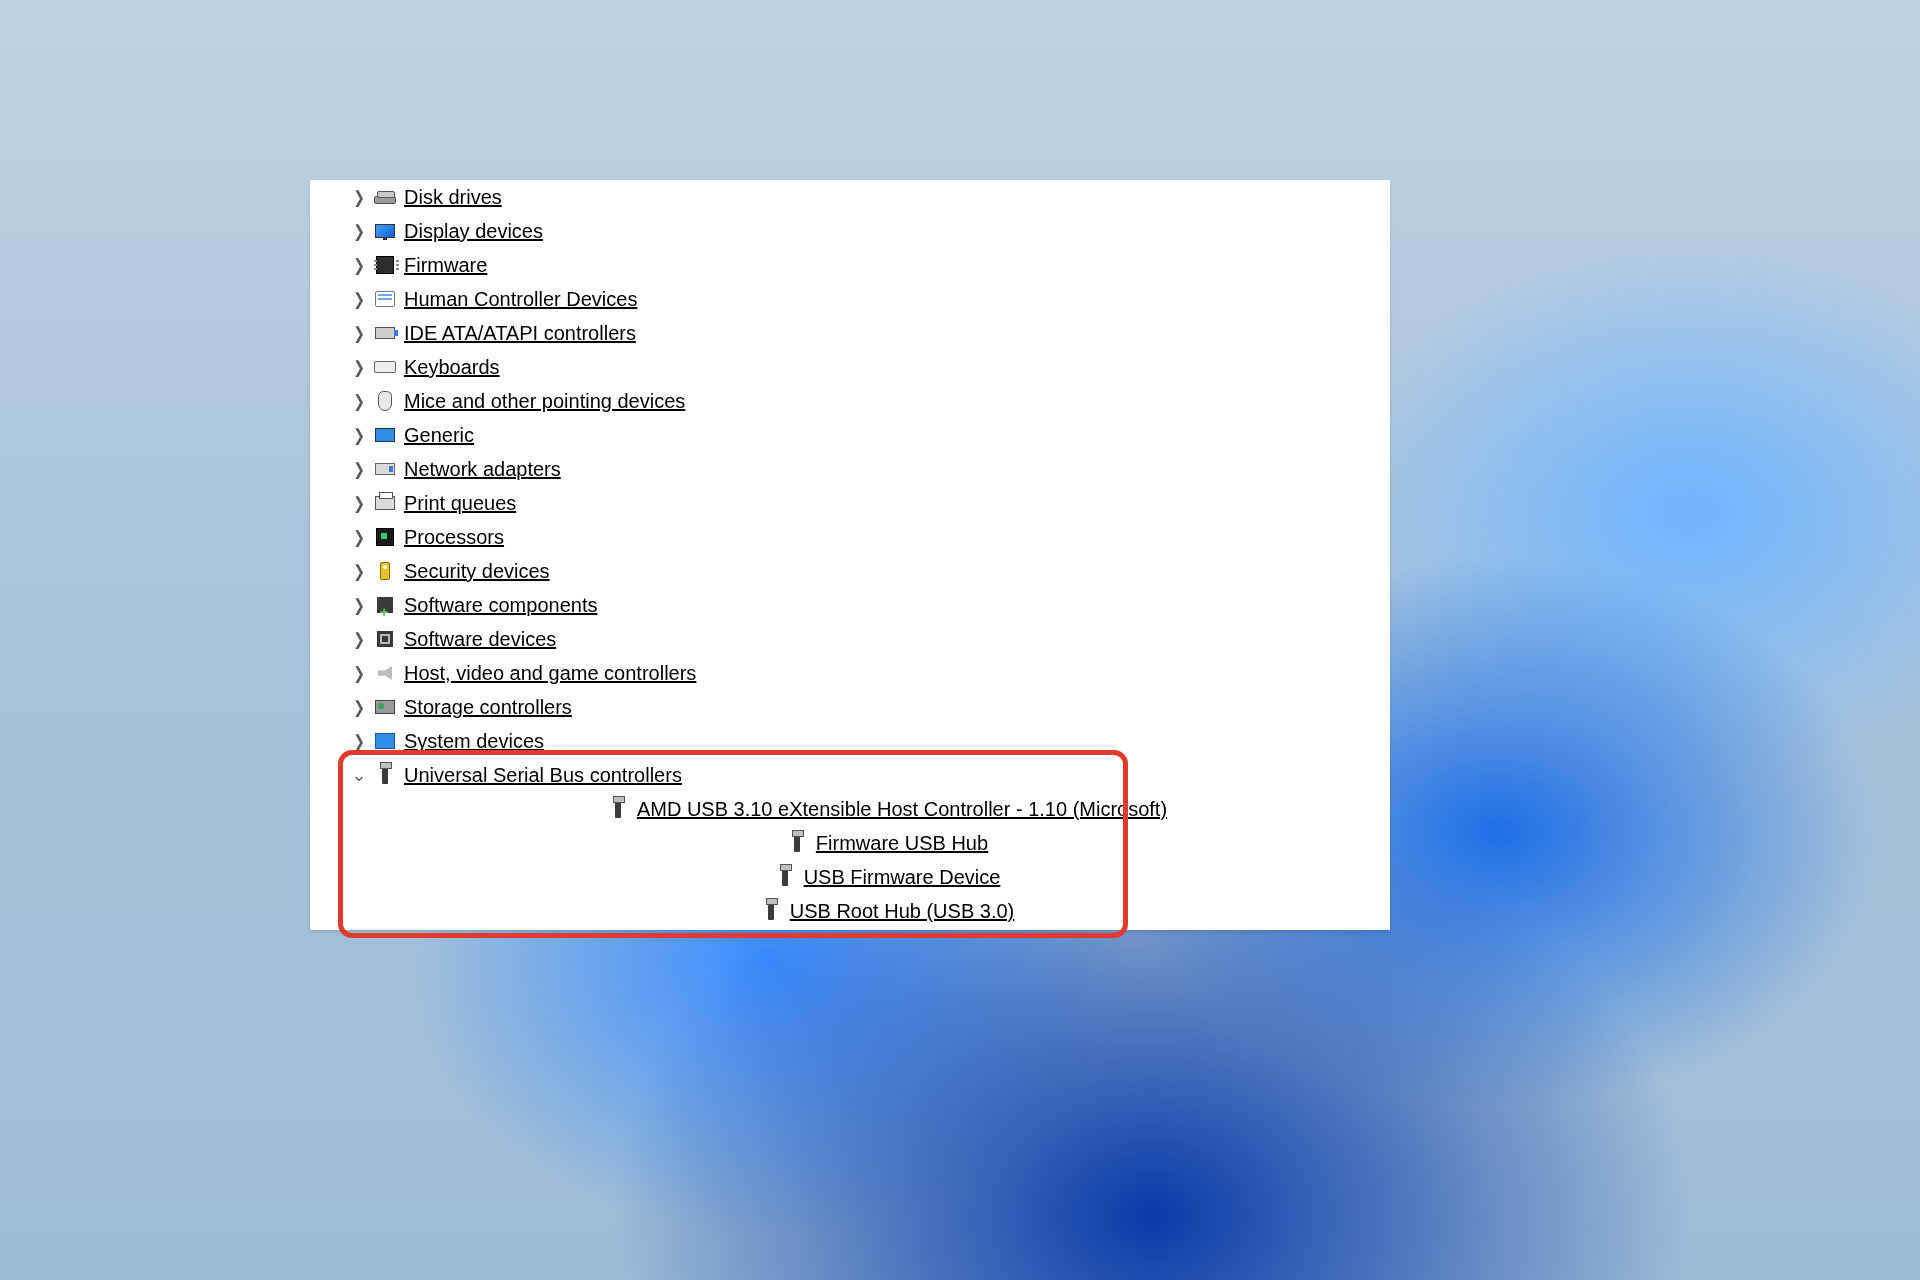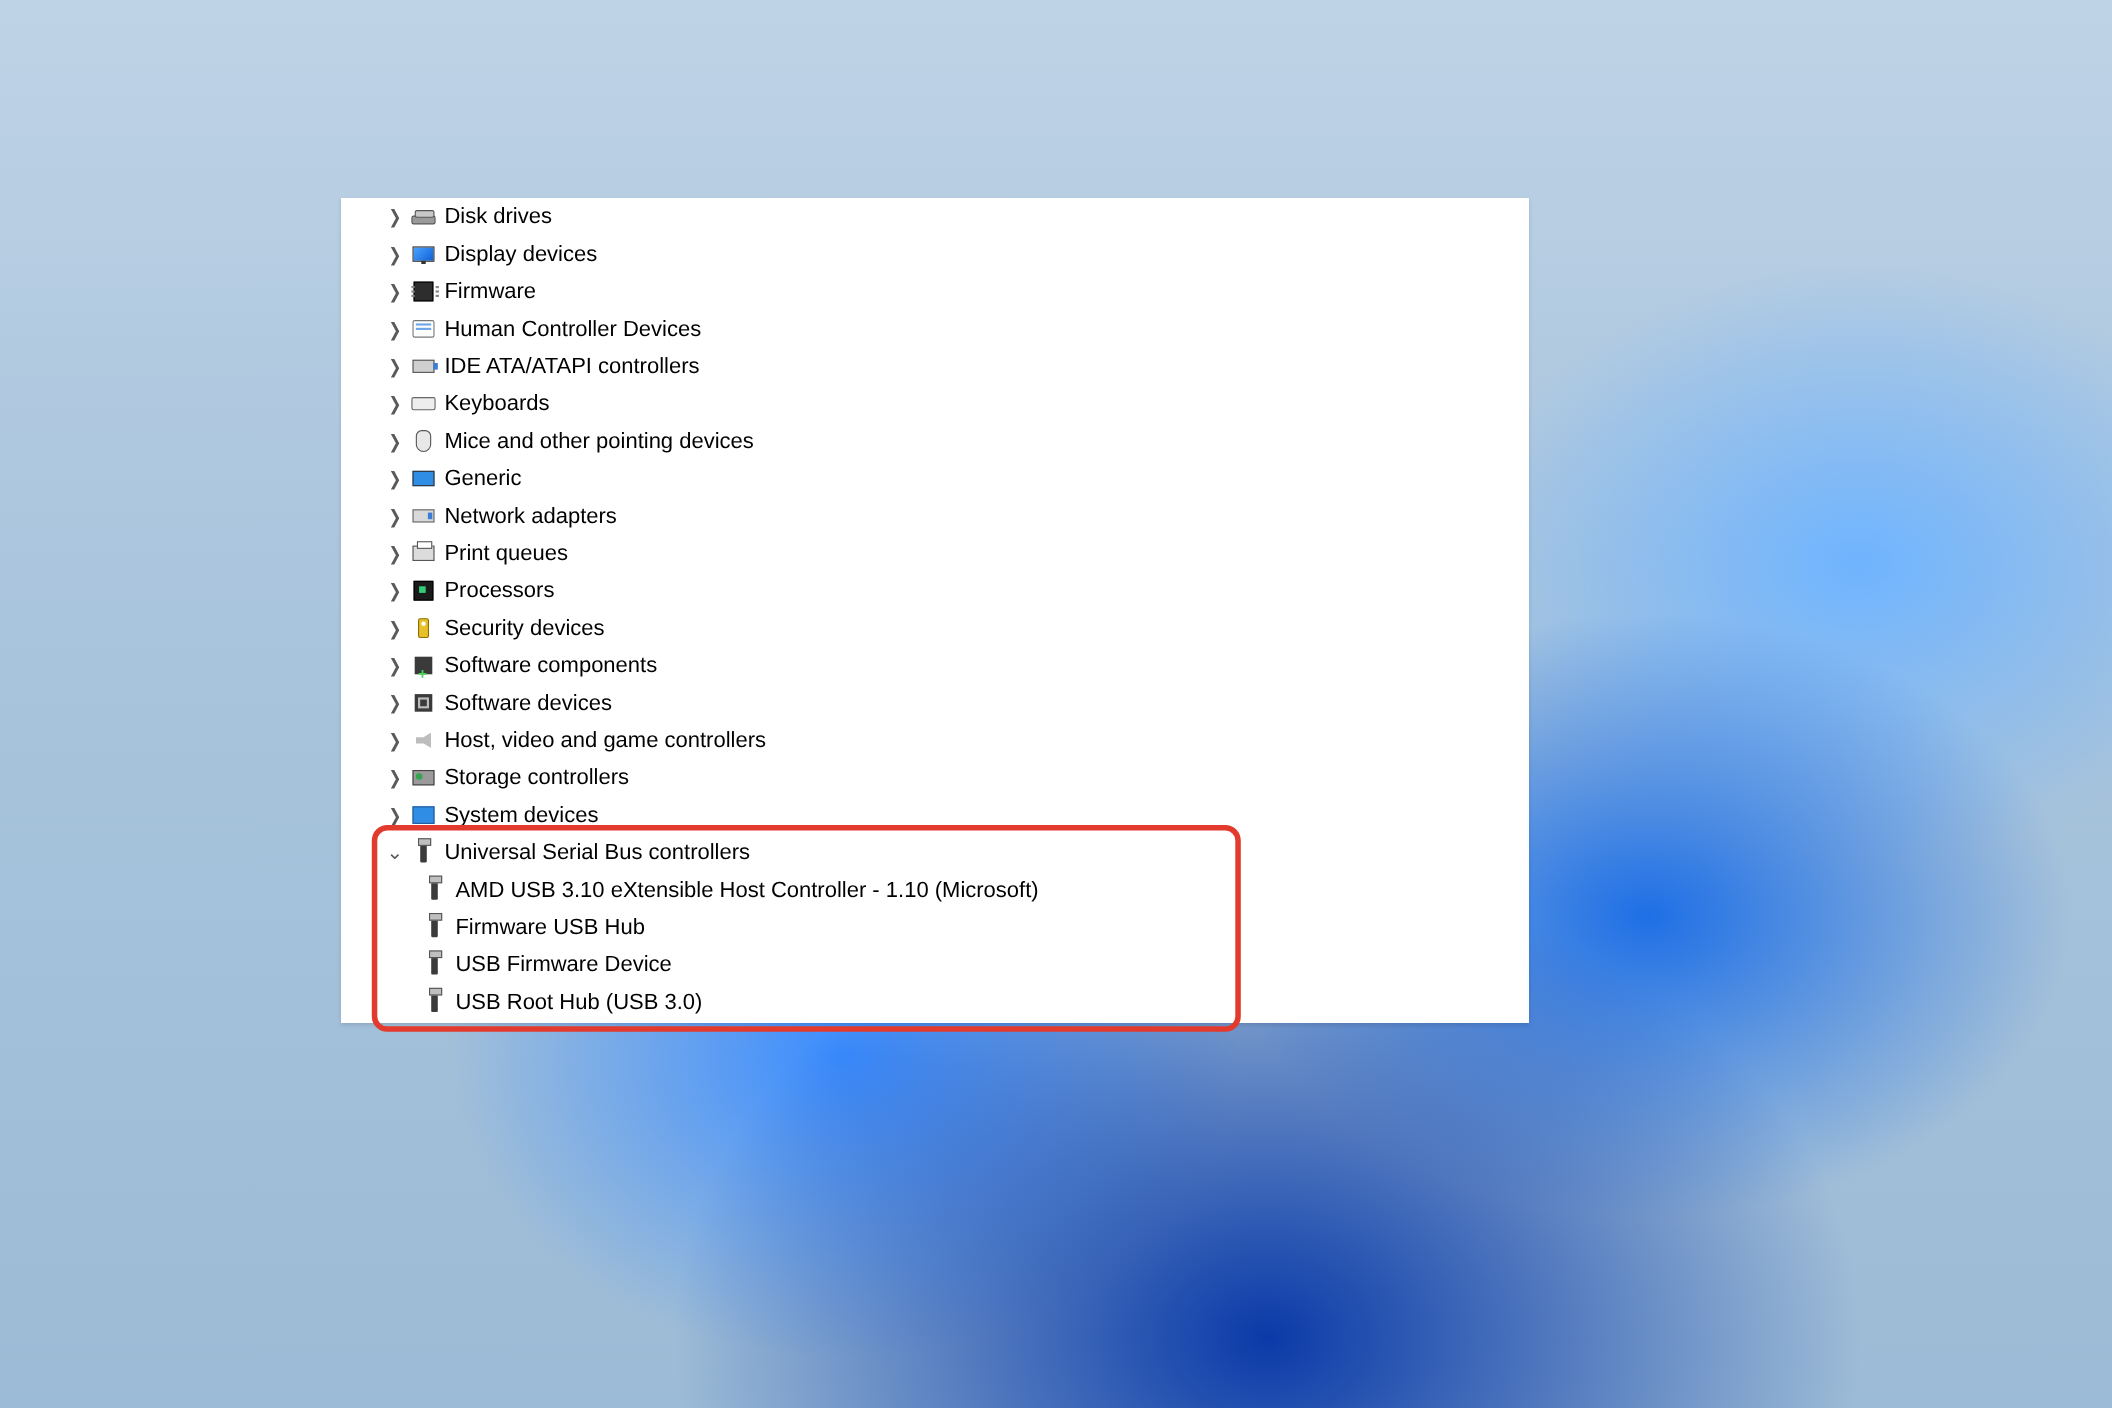--- a/index.html
+++ b/index.html
@@ -26,22 +26,22 @@
     font-size:20px;color:#000;
   }
   .row{
     display:flex;align-items:center;height:34px;line-height:34px;
     white-space:nowrap;cursor:default;
   }
   .chev{width:18px;text-align:center;color:#5a5a5a;font-size:14px;margin-right:6px;}
   .chev.right::before{content:"\276F";display:inline-block;transform:scaleY(1.2);}
   .chev.down::before{content:"\2304";display:inline-block;font-size:18px;}
   .ico{width:22px;height:22px;display:inline-flex;align-items:center;justify-content:center;margin-right:8px;flex:0 0 22px;}
-  .lbl{color:#000;}
-  .child{padding-left:34px;}
+  .lbl{color:#000;text-decoration:underline;}
+  .child{padding-left:34px;justify-content:center;}
   
   .hl{
     position:absolute;
     border:5px solid #e23b2e;border-radius:14px;
     pointer-events:none;
   }
   
   .i-disk{width:20px;height:6px;background:#9a9a9a;border:1px solid #555;border-radius:2px;position:relative;margin-top:6px;}
   .i-disk::before{content:"";position:absolute;left:2px;top:-6px;width:16px;height:5px;background:#c8c8c8;border:1px solid #555;border-radius:2px;}
   .i-display{width:18px;height:12px;background:linear-gradient(135deg,#4aa3ff,#1061d6);border:1px solid #333;position:relative;}

